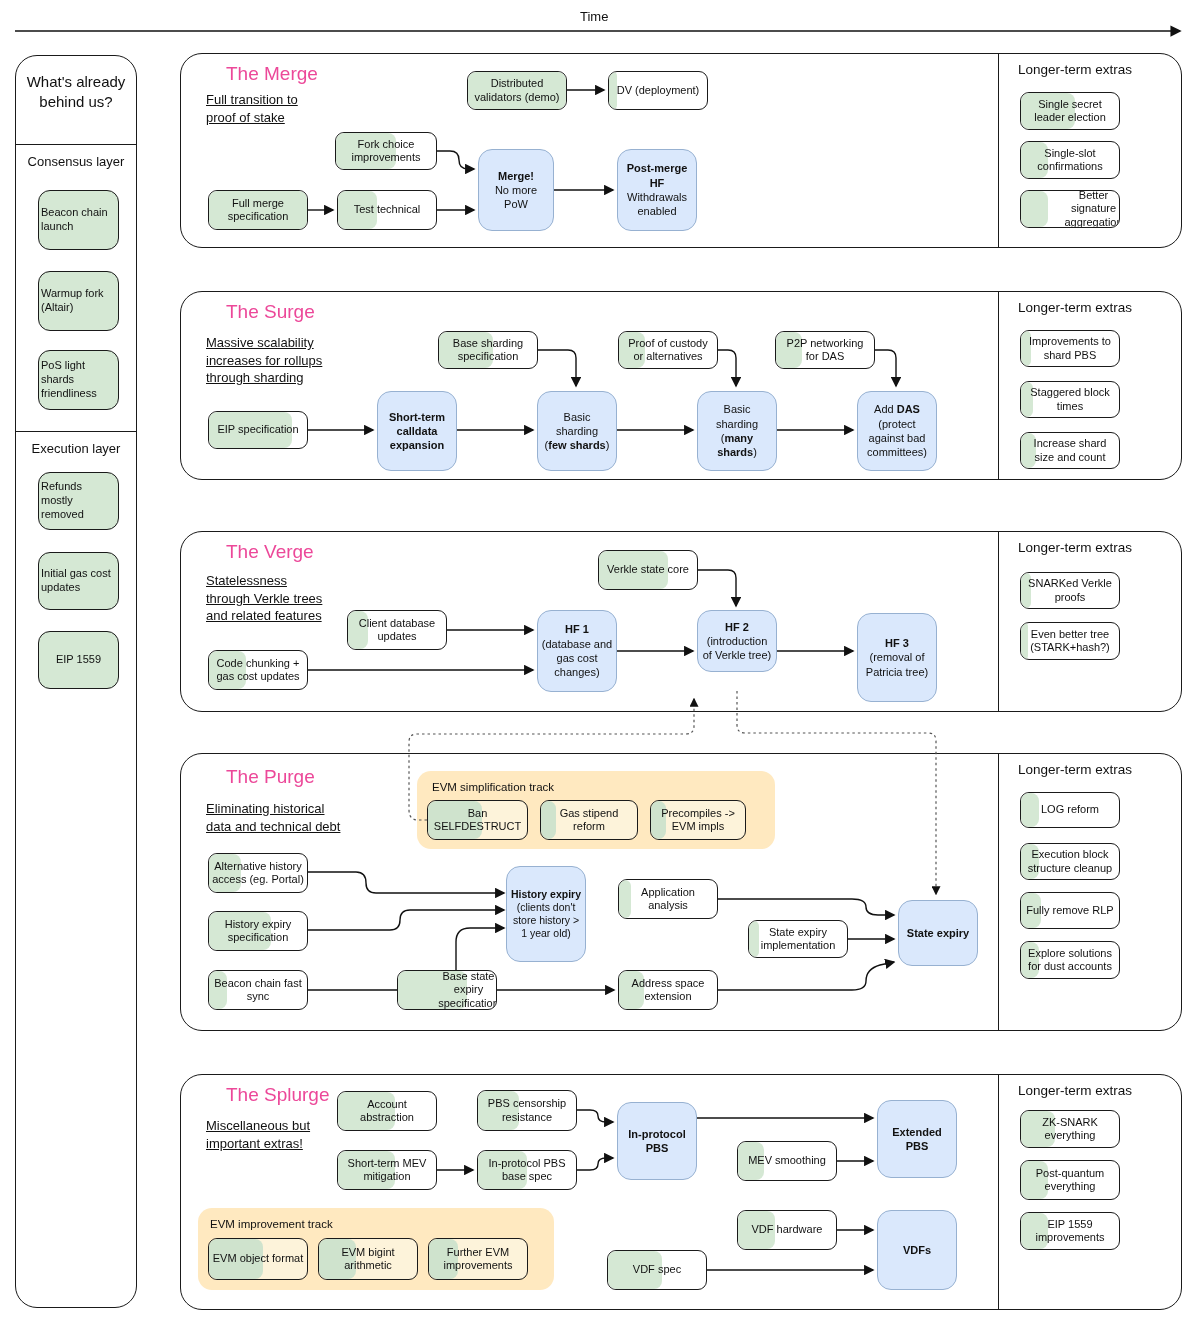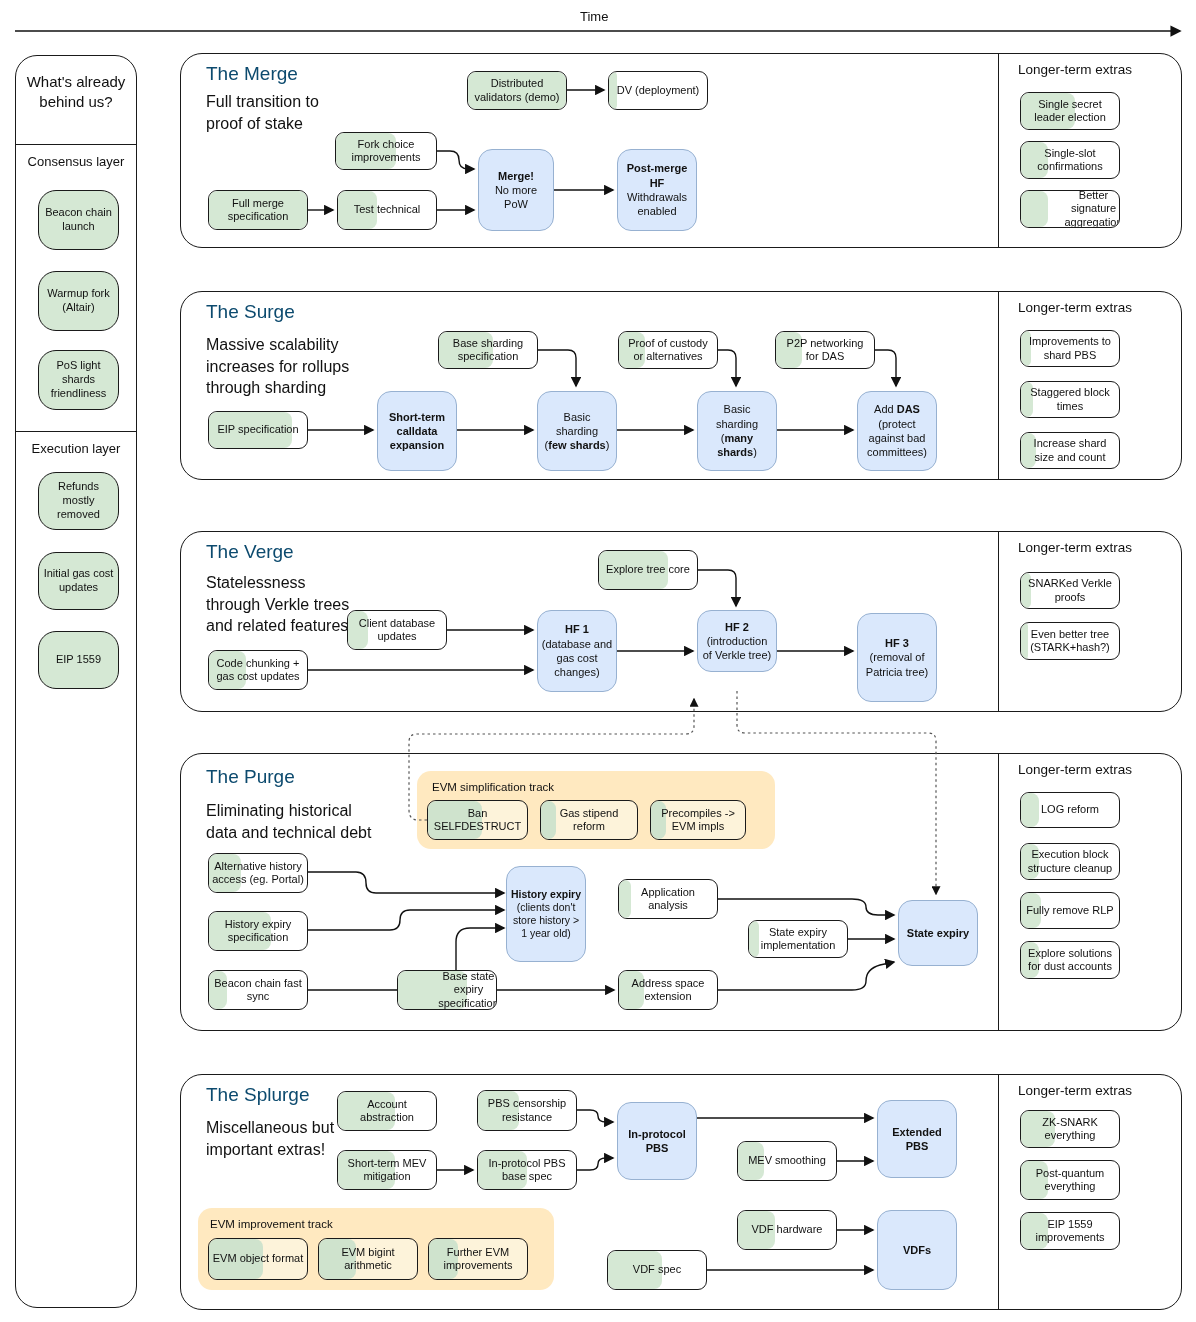--- a/index.html
+++ b/index.html
@@ -1,22 +1,22 @@
 <!DOCTYPE html>
 <html><head>
 <meta charset="utf-8">
 <style>
   html,body{margin:0;padding:0;background:#ffffff;}
   .canvas{position:relative;width:1196px;height:1322px;background:#fff;
     font-family:"Liberation Sans", sans-serif;color:#111;overflow:hidden;}
   .time-label{position:absolute;font-size:13px;}
   .section{position:absolute;border:1px solid #1a1a1a;border-radius:22px;background:#fff;}
   .vdivider{position:absolute;top:0;bottom:0;width:1px;background:#1a1a1a;}
-  .sec-title{position:absolute;font-size:19px;color:#0c4a6e;}
-  .sec-sub{position:absolute;font-size:16px;line-height:1.35;white-space:pre-line;}
+  .sec-title{position:absolute;font-size:19px;color:#ec4899;margin-left:20px;}
+  .sec-sub{position:absolute;font-size:13px;line-height:1.35;white-space:pre-line;text-decoration:underline;}
   .extras-h{position:absolute;font-size:13.5px;}
   .pbox{position:absolute;box-sizing:border-box;background:#fff;border:1px solid #1a1a1a;
     border-radius:9px;display:flex;align-items:center;justify-content:center;text-align:center;
     font-size:11px;line-height:1.22;overflow:hidden;z-index:3;}
   .pbox .fill{position:absolute;left:0;top:0;bottom:0;background:#d5e8d4;border-radius:8px;}
   .pbox .lbl{position:relative;z-index:1;padding:1px 3px;}
   .pbox.yellow{background:#fdf3da;}
   .pbox.yellow .fill{background:#cfe3cd;}
   .ms{position:absolute;box-sizing:border-box;background:#dae8fc;border:1px solid #97b1d1;
     border-radius:14px;display:flex;align-items:center;justify-content:center;text-align:center;
@@ -24,22 +24,22 @@
   .ms .txt{white-space:pre-line;}
   .ms.small{font-size:10.5px;line-height:1.25;}
   .track{position:absolute;background:#ffe9c0;border-radius:14px;z-index:1;}
   .track-label{position:absolute;font-size:11.5px;z-index:2;}
   .sidebar{position:absolute;left:15px;top:55px;width:122px;height:1253px;border:1px solid #1a1a1a;
     border-radius:22px;background:#fff;box-sizing:border-box;z-index:3;}
   .sb-title{position:absolute;left:10px;right:10px;top:16px;text-align:center;font-size:15px;line-height:1.35;}
   .sb-hr{position:absolute;left:0;right:0;height:1px;background:#1a1a1a;}
   .sb-group{position:absolute;left:0;right:0;text-align:center;font-size:13px;}
   .sb-box{position:absolute;left:22px;width:81px;box-sizing:border-box;background:#d5e8d4;
-    border:1px solid #1a1a1a;border-radius:18px;display:flex;align-items:center;justify-content:center;
-    text-align:center;font-size:11px;line-height:1.25;padding:2px;}
+    border:1px solid #1a1a1a;border-radius:12px;display:flex;align-items:center;justify-content:center;
+    text-align:left;font-size:11px;line-height:1.25;padding:2px;}
   svg.wires{position:absolute;left:0;top:0;z-index:2;pointer-events:none;}
 </style>
 </head>
 <body>
 
 <div class="canvas">
 
   <div class="time-label" style="left:580px;top:9px;position:absolute;">Time</div>
 
   <svg class="wires" width="1196" height="1322">
@@ -221,21 +221,21 @@
   <div class="section" style="left:180px;top:531px;width:1000px;height:179px;">
     <div class="vdivider" style="left:817px;"></div>
     <div class="sec-title" style="left:25px;top:9px;">The Verge</div>
     <div class="sec-sub" style="left:25px;top:40px;">Statelessness
 through Verkle trees
 and related features</div>
     <div class="extras-h" style="left:837px;top:8px;">Longer-term extras</div>
   </div>
   <div class="pbox" style="left:598px;top:550px;width:100px;height:40px;">
     <div class="fill" style="width: 70%;"></div>
-    <div class="lbl">Explore tree core</div>
+    <div class="lbl">Verkle state core</div>
     </div>
   <div class="pbox" style="left:347px;top:610px;width:100px;height:40px;">
     <div class="fill" style="width: 20%;"></div>
     <div class="lbl">Client database updates</div>
     </div>
   <div class="pbox" style="left:208px;top:650px;width:100px;height:40px;">
     <div class="fill" style="width: 38%;"></div>
     <div class="lbl">Code chunking + gas cost updates</div>
     </div>
   <div class="ms" style="left:537px;top:610px;width:80px;height:82px;">

